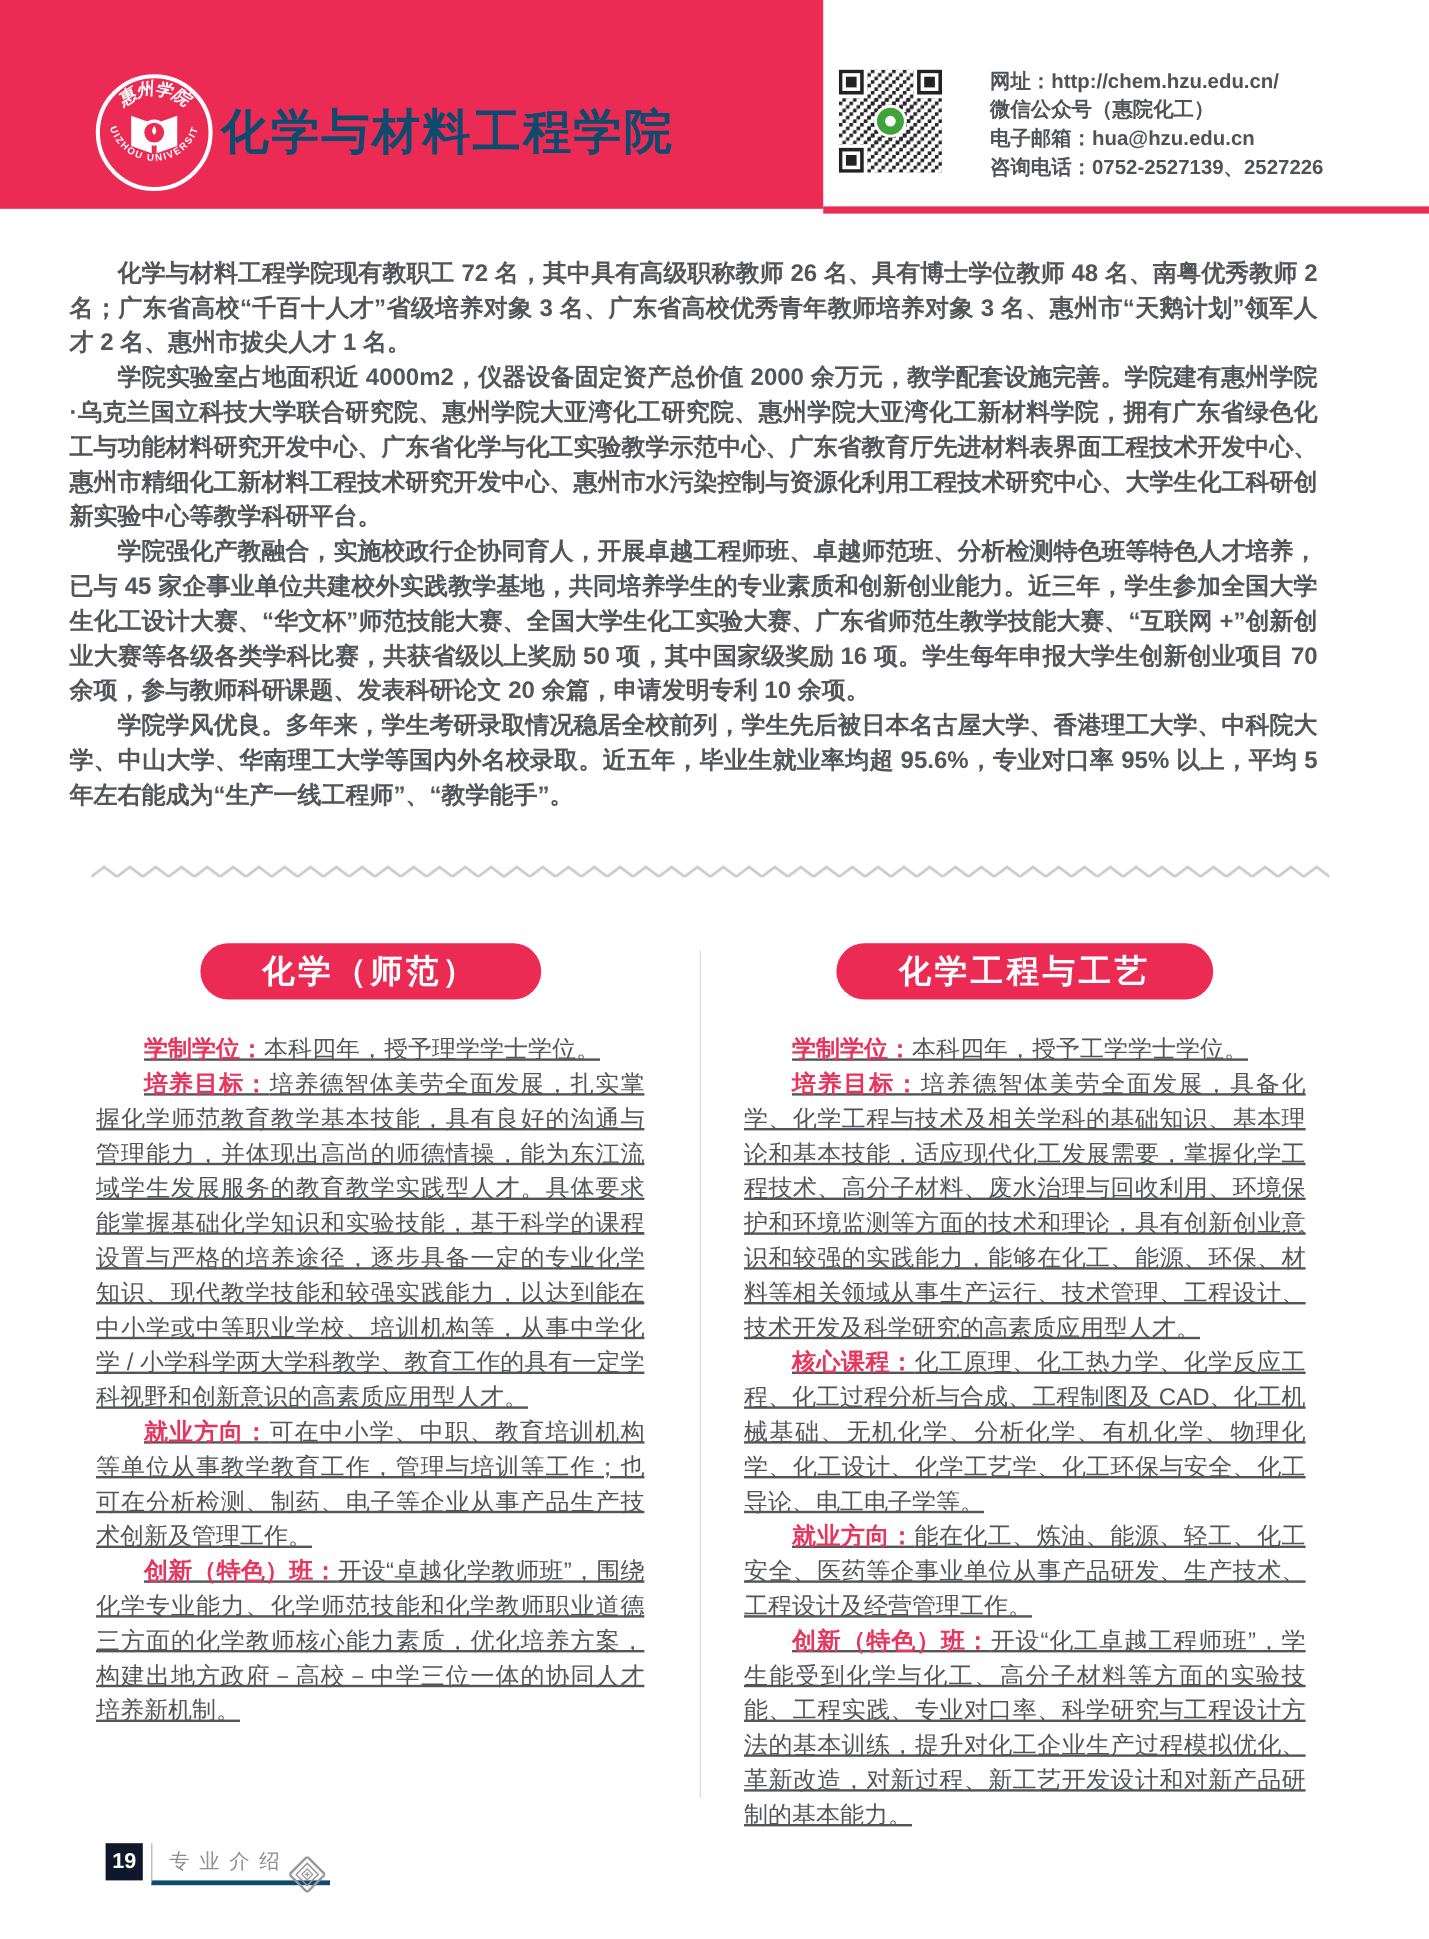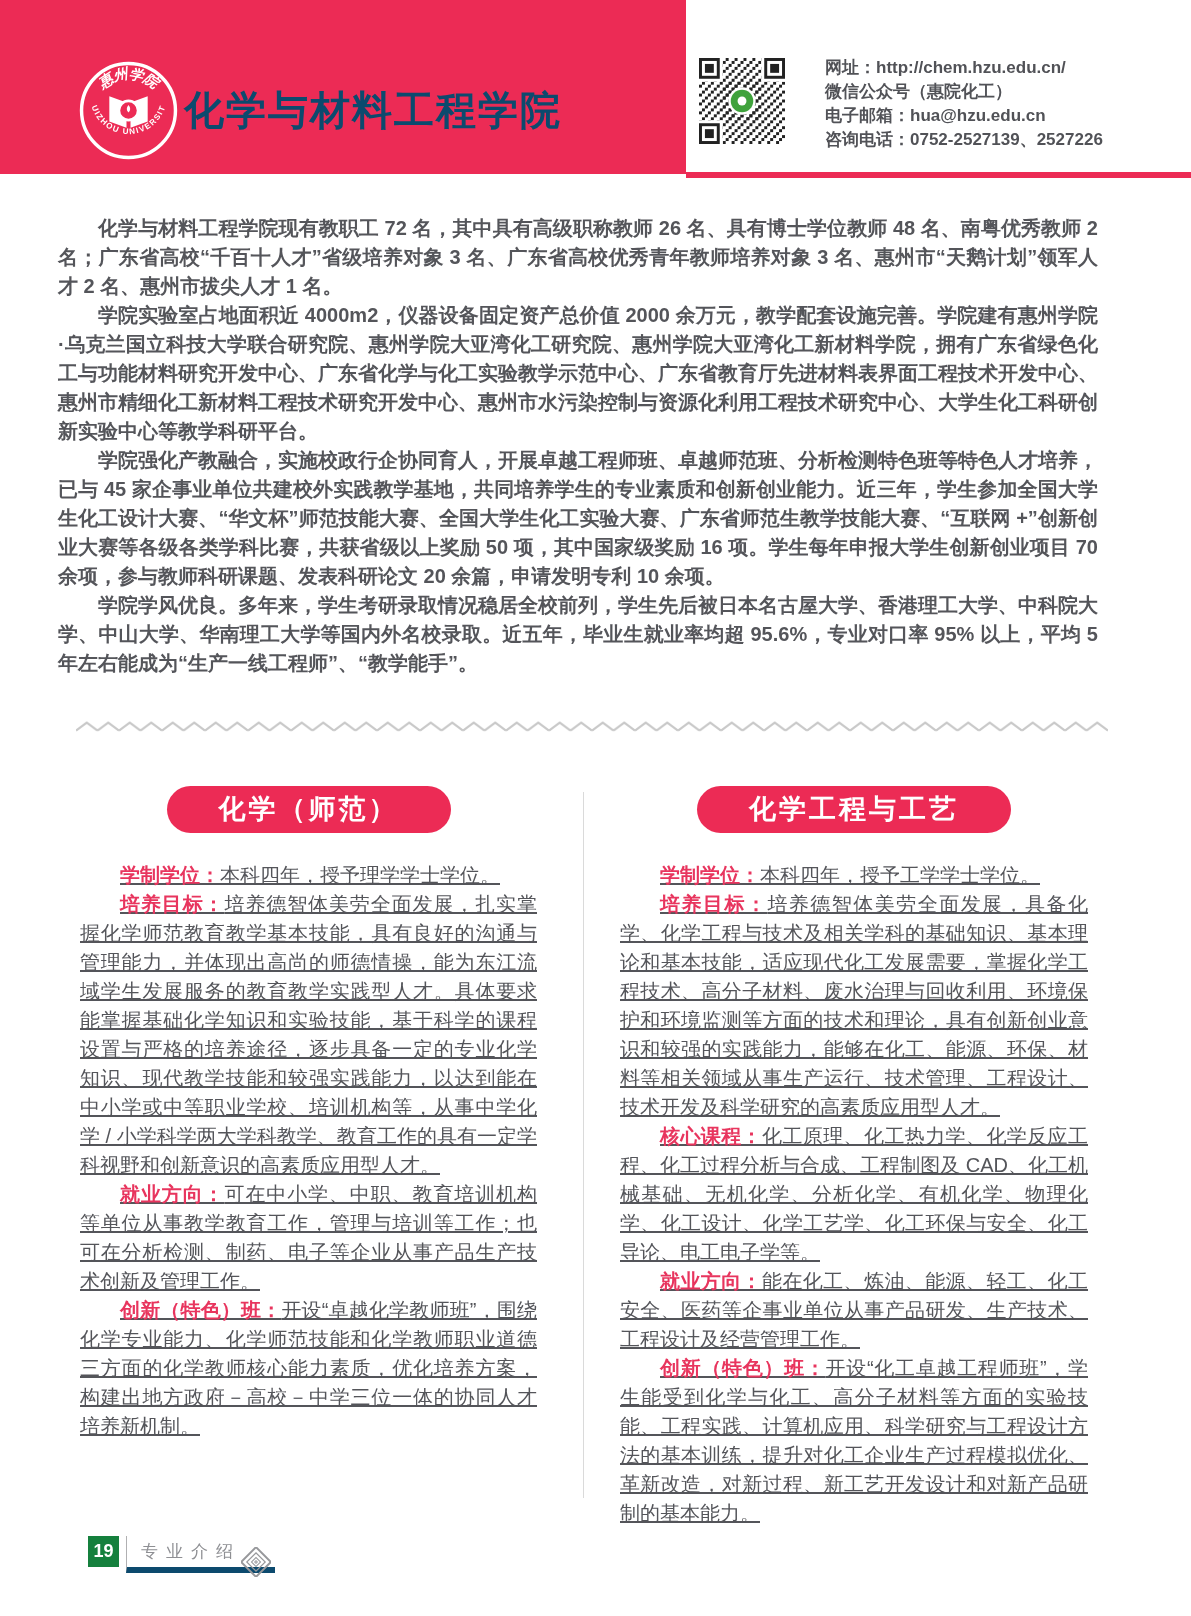--- a/index.html
+++ b/index.html
@@ -36,23 +36,23 @@
   .col-divider{position:absolute;left:583px;top:792px;width:1px;height:706px;background:#DADADA;}
   .pill{display:block;width:max-content;margin:0 auto;background:#EC2B55;color:#fff;
     font-size:27px;font-weight:bold;height:47px;line-height:47px;padding:0 52px;
     border-radius:25px;letter-spacing:3px;}
   .sections{margin-top:28px;font-size:20px;line-height:29px;color:#54555A;text-align:justify;text-decoration:underline;}
   .sec{margin:0;text-indent:2em;}
   .sec-label{color:#E8355E;font-weight:600;}
 
   
   .footer{position:absolute;left:88px;top:1536px;display:flex;align-items:flex-start;}
-  .page-num{width:31px;height:31px;background:#15803d;color:#fff;font-size:18px;font-weight:bold;
+  .page-num{width:31px;height:31px;background:#0f172a;color:#fff;font-size:18px;font-weight:bold;
     display:flex;align-items:center;justify-content:center;}
-  .footer-label-wrap{margin-left:7px;border-left:1px solid #B0B0B2;border-bottom:6px solid #0c4a6e;
+  .footer-label-wrap{margin-left:7px;border-left:1px solid #B0B0B2;border-bottom:4px solid #0c4a6e;
     padding:4px 4px 4px 14px;display:flex;align-items:center;}
   .footer-label{color:#8E8F93;font-size:17px;letter-spacing:8px;white-space:nowrap;}
   .diamond{width:30px;height:30px;margin-left:0px;margin-bottom:-16px;position:relative;top:2px;}
 </style>
 </head>
 <body>
 
 <div class="page">
 
   <div class="band"></div>
@@ -146,21 +146,21 @@
     </div>
   </div>
 
   <div class="col col-right">
     <span class="pill">化学工程与工艺</span>
     <div class="sections">
       <p class="sec"><span class="sec-label">学制学位：</span><span>本科四年，授予工学学士学位。</span></p>
       <p class="sec"><span class="sec-label">培养目标：</span><span>培养德智体美劳全面发展，具备化学、化学工程与技术及相关学科的基础知识、基本理论和基本技能，适应现代化工发展需要，掌握化学工程技术、高分子材料、废水治理与回收利用、环境保护和环境监测等方面的技术和理论，具有创新创业意识和较强的实践能力，能够在化工、能源、环保、材料等相关领域从事生产运行、技术管理、工程设计、技术开发及科学研究的高素质应用型人才。</span></p>
       <p class="sec"><span class="sec-label">核心课程：</span><span>化工原理、化工热力学、化学反应工程、化工过程分析与合成、工程制图及 CAD、化工机械基础、无机化学、分析化学、有机化学、物理化学、化工设计、化学工艺学、化工环保与安全、化工导论、电工电子学等。</span></p>
       <p class="sec"><span class="sec-label">就业方向：</span><span>能在化工、炼油、能源、轻工、化工安全、医药等企事业单位从事产品研发、生产技术、工程设计及经营管理工作。</span></p>
-      <p class="sec"><span class="sec-label">创新（特色）班：</span><span>开设“化工卓越工程师班”，学生能受到化学与化工、高分子材料等方面的实验技能、工程实践、计算机应用、科学研究与工程设计方法的基本训练，提升对化工企业生产过程模拟优化、革新改造，对新过程、新工艺开发设计和对新产品研制的基本能力。</span></p>
+      <p class="sec"><span class="sec-label">创新（特色）班：</span><span>开设“化工卓越工程师班”，学生能受到化学与化工、高分子材料等方面的实验技能、工程实践、专业对口率、科学研究与工程设计方法的基本训练，提升对化工企业生产过程模拟优化、革新改造，对新过程、新工艺开发设计和对新产品研制的基本能力。</span></p>
     </div>
   </div>
 
   <div class="footer">
     <div class="page-num">19</div>
     <div class="footer-label-wrap">
       <span class="footer-label">专业介绍</span>
       <svg class="diamond" viewBox="0 0 30 30">
         <g fill="none" stroke="#97989B" transform="rotate(45 15 15)">
           <rect x="4.5" y="4.5" width="21" height="21" stroke-width="2"></rect>

